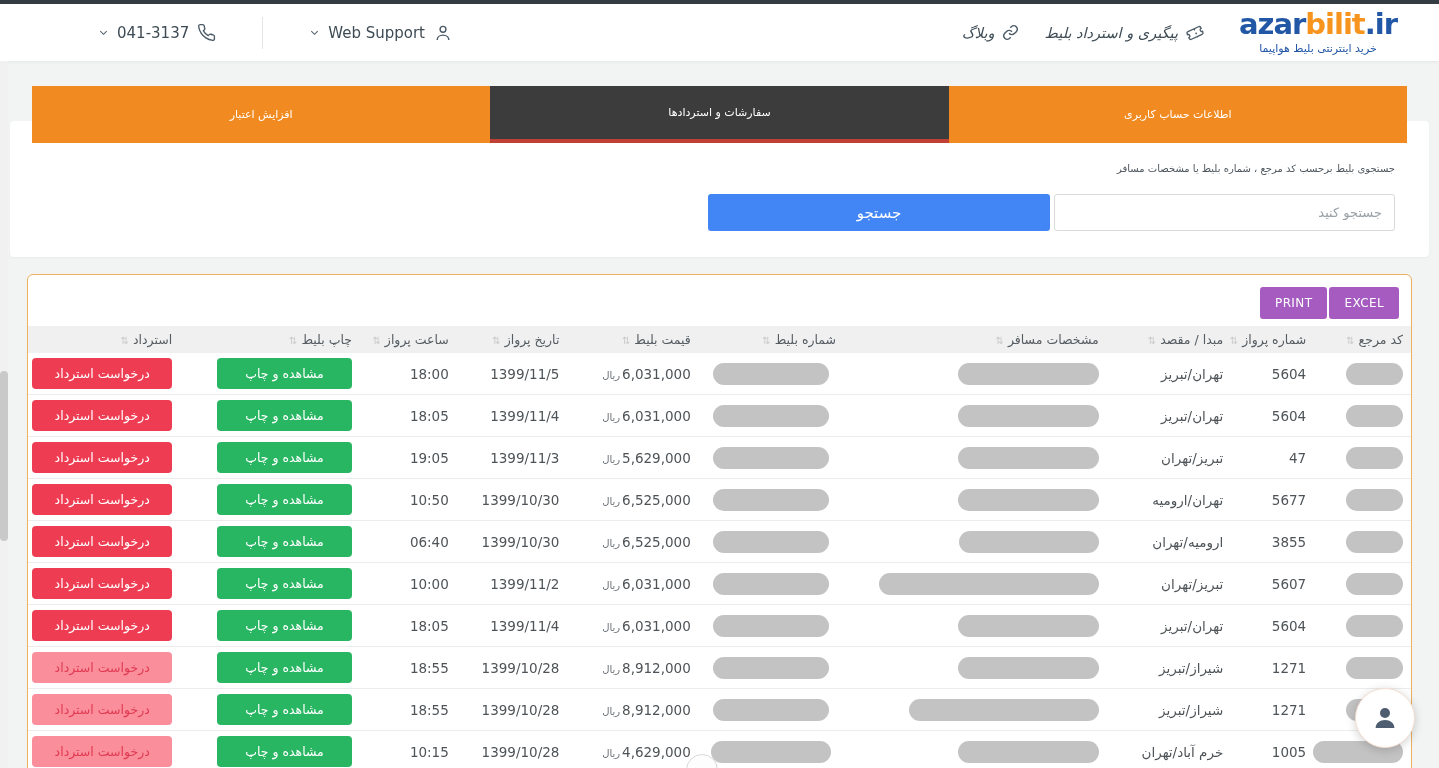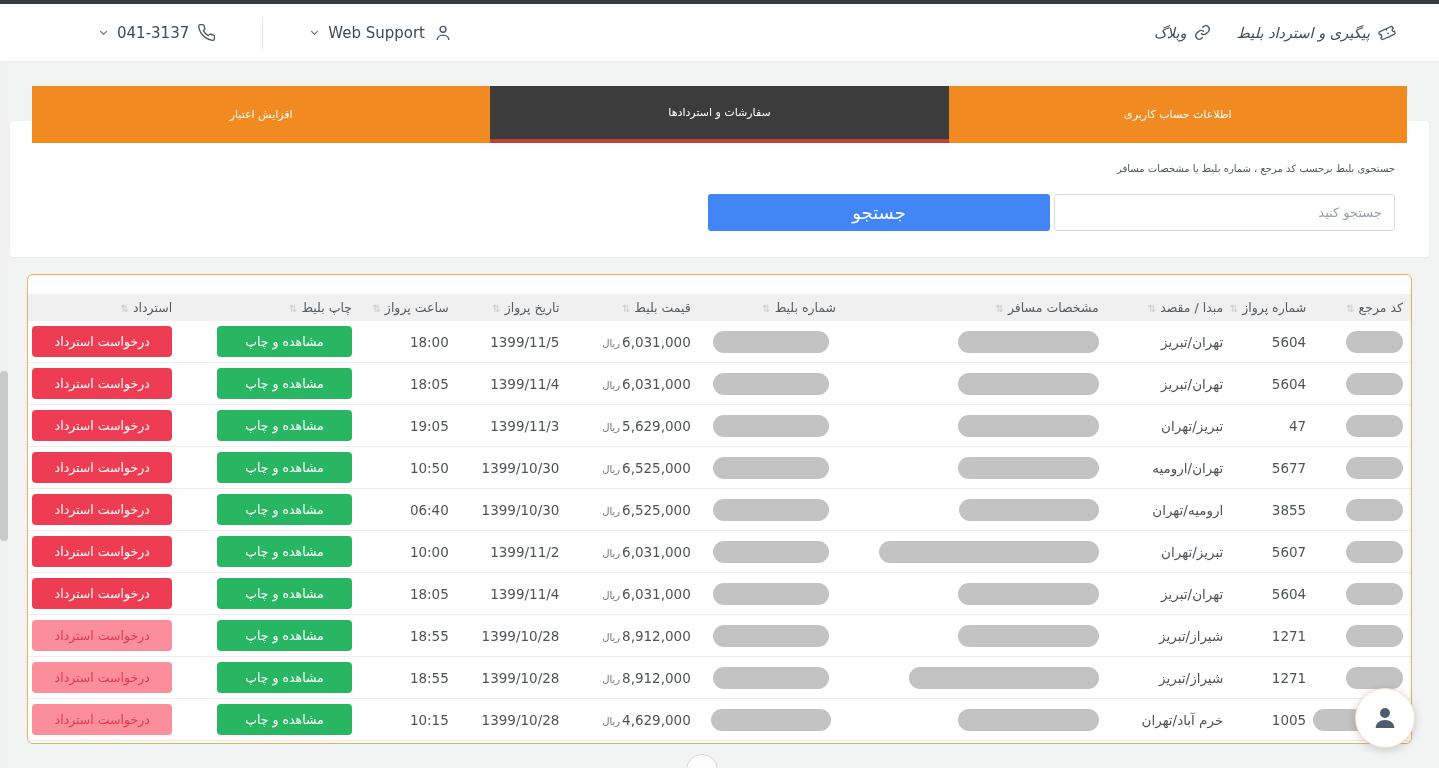--- a/index.html
+++ b/index.html
@@ -50,21 +50,21 @@
   }
   .search-heading { font-size:10px; color:#4d565e; margin-bottom:20px; }
   .search-row { display:flex; align-items:center; gap:4px; }
   .search-input {
     width:341px; height:37px; border:1px solid #d9d9d9; border-radius:3px;
     padding:0 12px; font-size:13px; color:#555; font-family:inherit; outline:none;
   }
   .search-input::placeholder { color:#9aa1a7; }
   .search-btn {
     width:342px; height:37px; background:var(--accent-blue,#4286f5); color:#fff;
-    border:none; border-radius:3px; font-size:18px; font-family:inherit; cursor:pointer;
+    border:none; border-radius:3px; font-size:15px; font-family:inherit; cursor:pointer;
   }
   
   .table-card {
     margin:17px 27px 0; background:#fff; border:1px solid var(--card-border,#eeb express 05e);
     border:1px solid var(--card-border,#eeb05e);
     border-radius:6px; padding:12px 0 0; min-height:470px;
   }
   .export-row { display:flex; direction:ltr; justify-content:flex-end; padding:0 12px; gap:2px; }
   .export-btn {
     background:var(--accent-purple,#a55bc0); color:#fff; border:none; cursor:pointer;
@@ -111,20 +111,26 @@
   .page-scrollbar { position:fixed; top:61px; bottom:0; left:0; width:8px; background:#f1f1f1; z-index:20; }
   .page-scrollbar .thumb { position:absolute; top:310px; height:170px; width:8px; background:#c9c9c9; border-radius:4px; }
 </style>
 </head>
 <body>
 
 <div class="topstrip"></div>
 
 <header class="site-header">
   <div class="brand-group">
+    <div class="logo-block">
+      <div class="logo-line">
+        <span class="logo-azar">azar</span><span class="logo-bilit">bilit</span><span class="logo-ir">.ir</span>
+      </div>
+      <div class="logo-tagline">خرید اینترنتی بلیط هواپیما</div>
+    </div>
     <nav class="hnav">
       <div class="hnav-item">
         <span class="hicon">
           <svg width="20" height="20" viewBox="0 0 24 24" fill="none" stroke="currentColor" stroke-width="1.6" transform="rotate(-25)">
               <path d="M3 9a2 2 0 0 1 2-2h14a2 2 0 0 1 2 2v1a2 2 0 0 0 0 4v1a2 2 0 0 1-2 2H5a2 2 0 0 1-2-2v-1a2 2 0 0 0 0-4z"></path>
               <path d="M13 7v2m0 3v2m0 3v1" stroke-dasharray="2 2"></path>
             </svg>
         </span>
         <span>پیگیری و استرداد بلیط</span>
       </div>
@@ -180,20 +186,24 @@
 
   <section class="search-card">
     <div class="search-heading">جستجوی بلیط برحسب کد مرجع ، شماره بلیط یا مشخصات مسافر</div>
     <div class="search-row">
       <input class="search-input" type="text" placeholder="جستجو کنید" style="">
       <button class="search-btn">جستجو</button>
     </div>
   </section>
 
   <section class="table-card">
+    <div class="export-row">
+      <button class="export-btn">PRINT</button>
+      <button class="export-btn">EXCEL</button>
+    </div>
     <table class="orders">
       <colgroup>
         <col class="col-ref">
           <col class="col-flight">
           <col class="col-route">
           <col class="col-pax">
           <col class="col-tkt">
         <col class="col-price">
           <col class="col-date">
           <col class="col-time">

